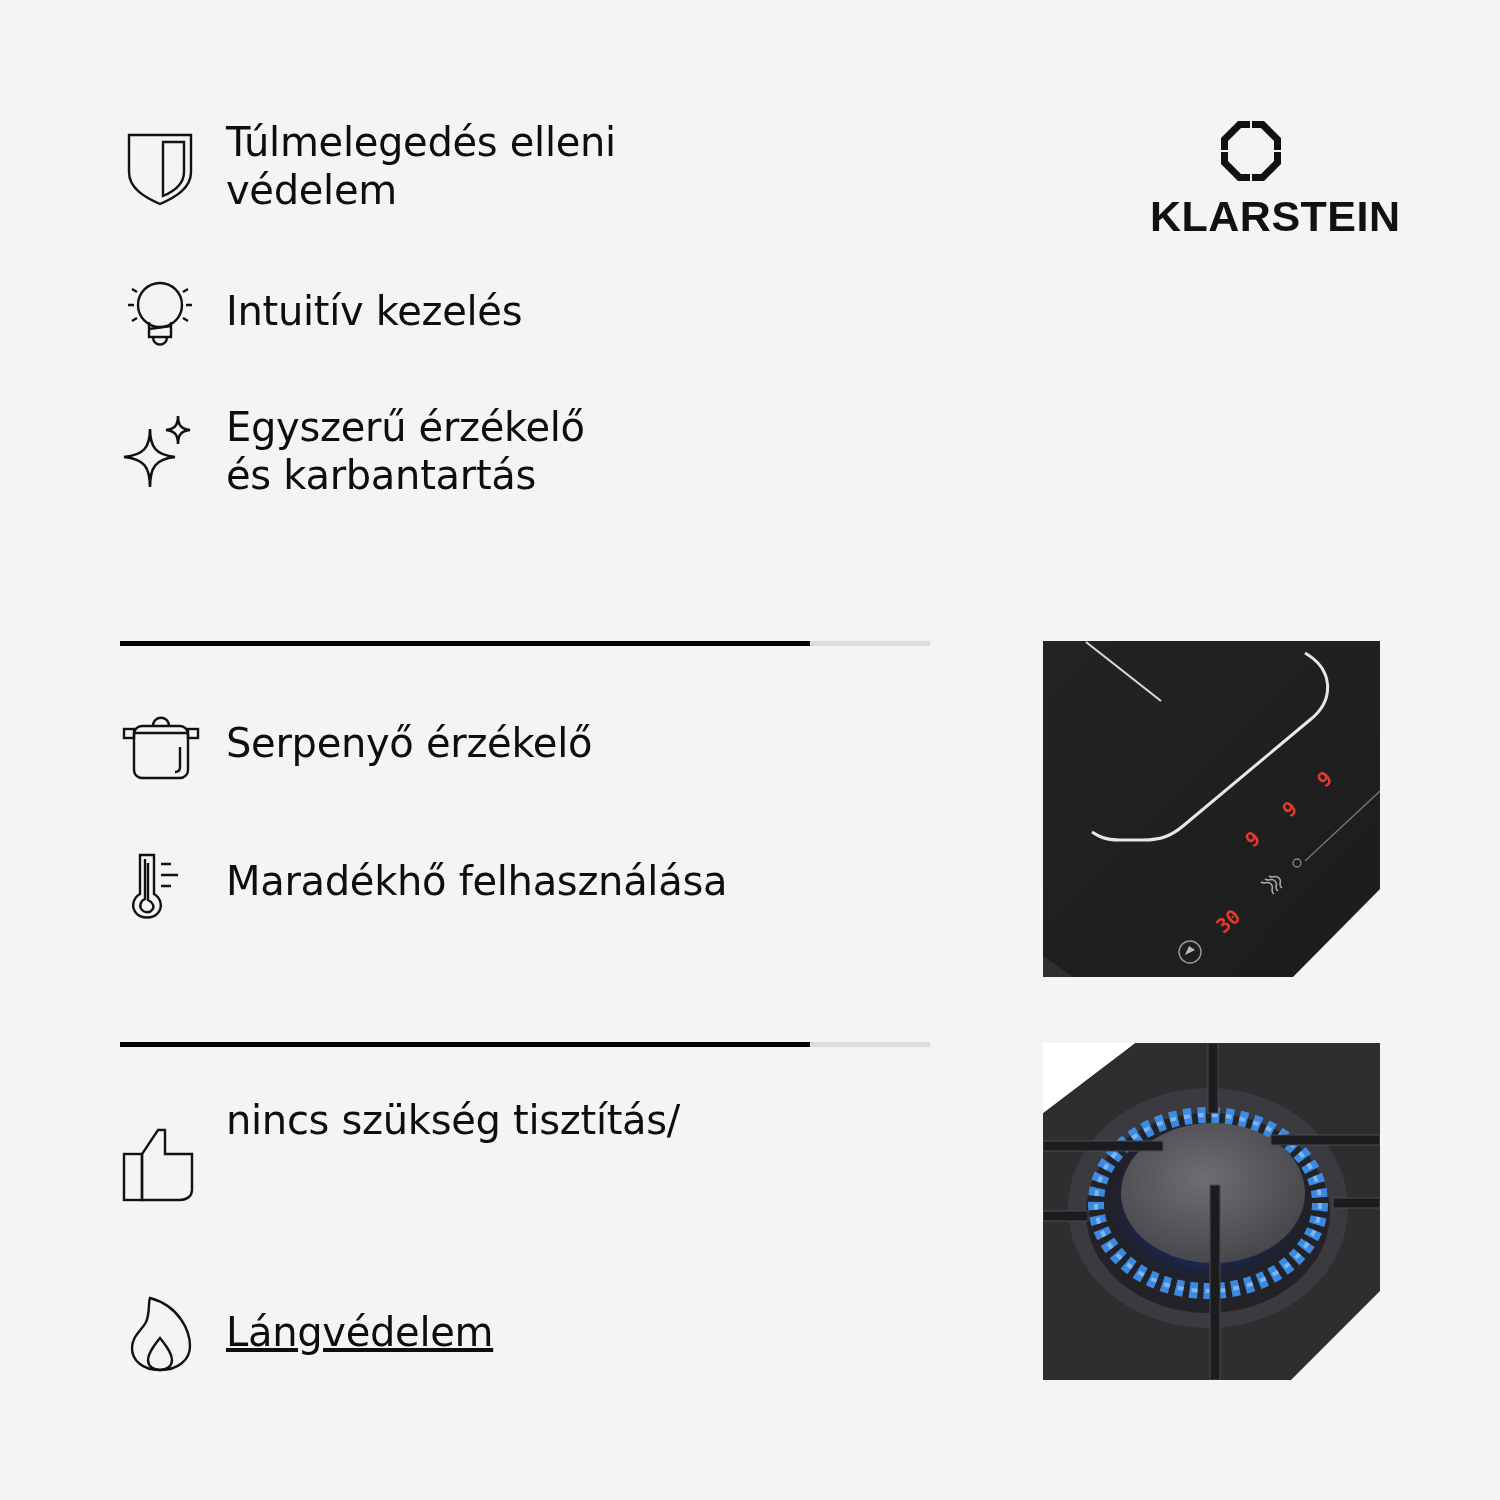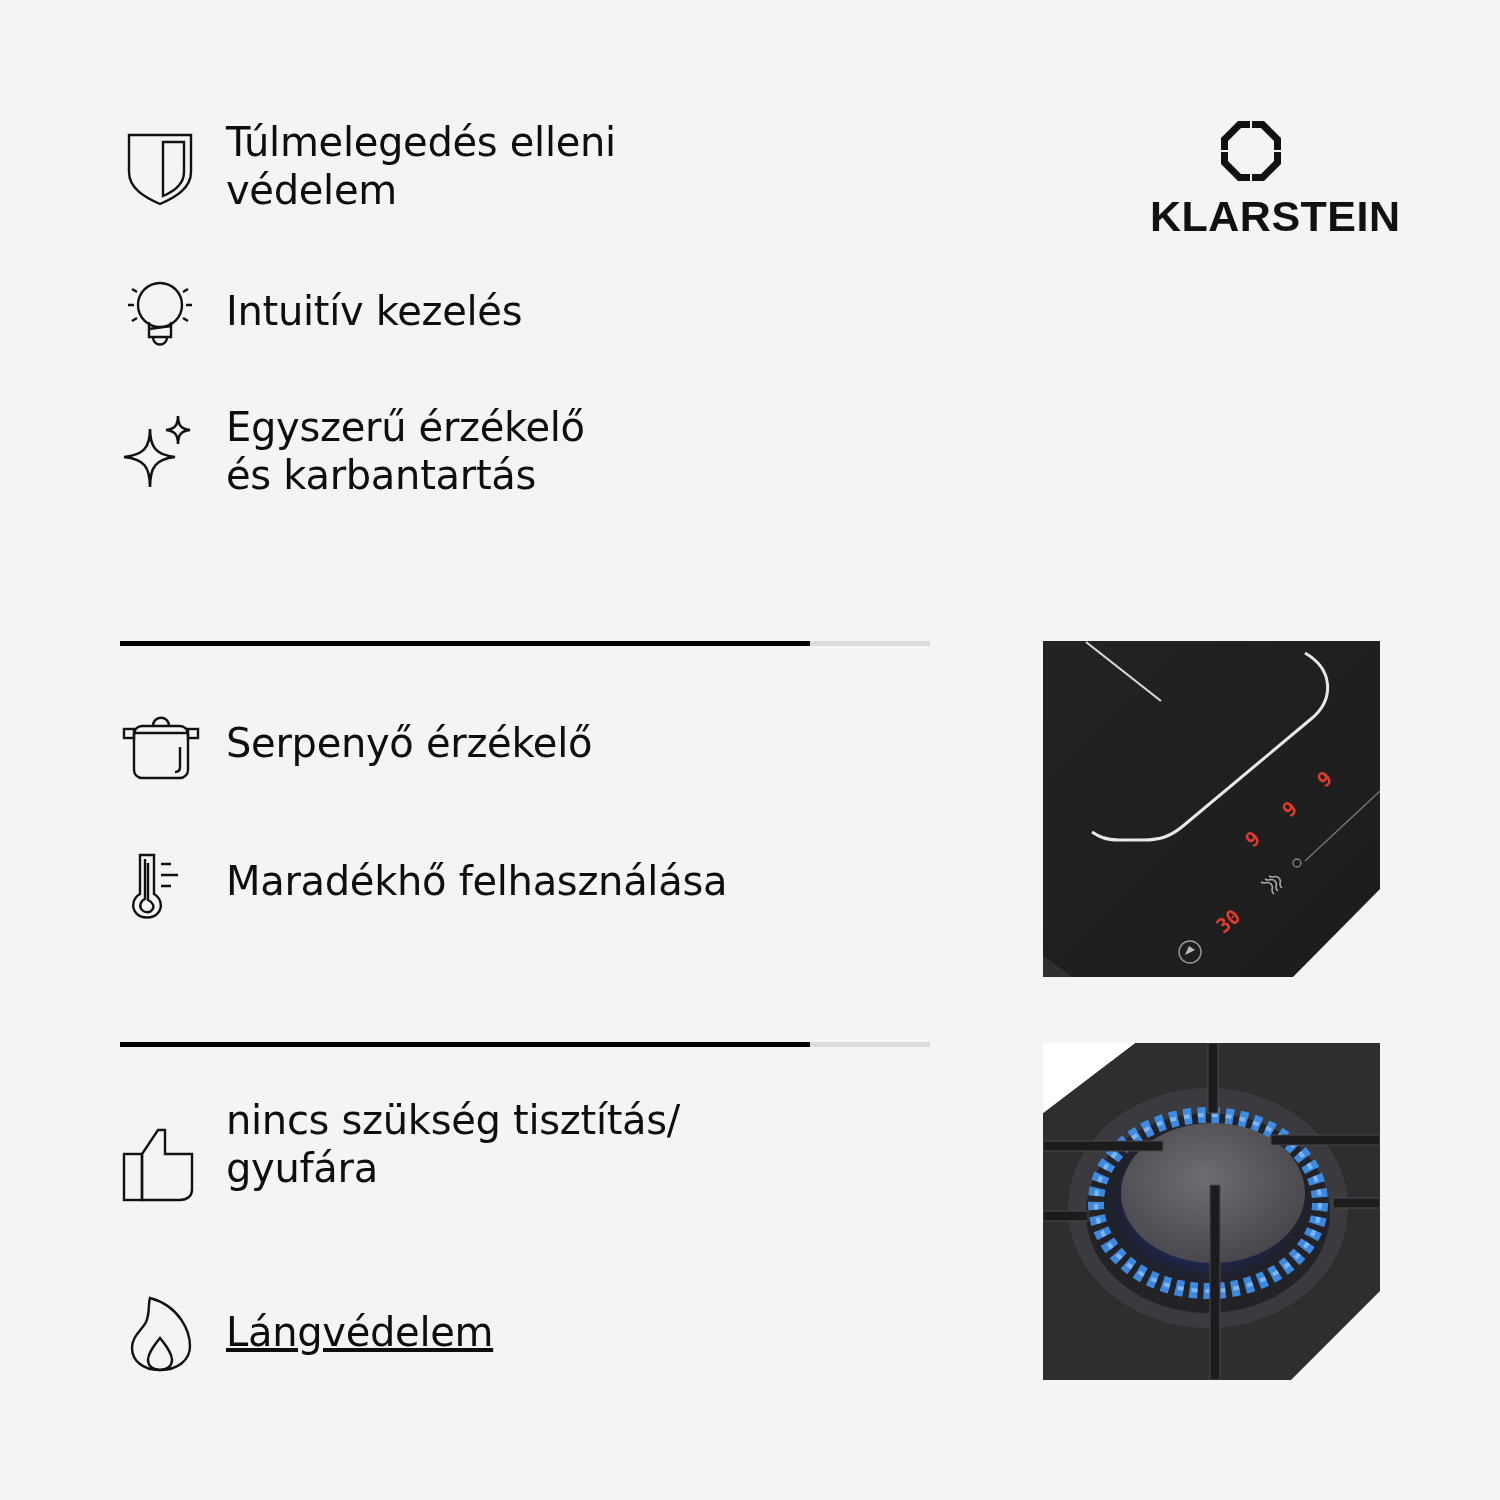--- a/index.html
+++ b/index.html
@@ -148,21 +148,20 @@
 
 <div class="feature" style="top:1096px;">
   <div class="icon" style="top:30px;">
     <svg viewBox="0 0 80 80" fill="none" stroke="#111" stroke-width="2.4">
       <rect x="4" y="28" width="18" height="46"></rect>
       <path d="M22 74 L22 28 L38 4 L45 4 L45 28 L72 28 L72 64 C72 70 67 74 60 74 Z"></path>
     </svg>
   </div>
   <div class="text" style="top:0;">
     <div>nincs szükség tisztítás/</div>
-    <div>gyufára</div>
   </div>
 </div>
 
 <div class="feature" style="top:1308px;">
   <div class="icon" style="top:-14px;">
     <svg viewBox="0 0 80 80" fill="none" stroke="#111" stroke-width="2.4">
       <path d="M30 4 C60 12 70 38 70 52 C70 66 58 76 40 76 C22 76 12 66 12 54 C12 42 22 36 26 28 C30 20 28 10 30 4 Z"></path>
       <path d="C0 0 0 0 0 0"></path>
       <path d="M40 44 C48 54 52 60 52 66 C52 72 47 76 40 76 C33 76 28 72 28 66 C28 60 32 54 40 44 Z"></path>
     </svg>

